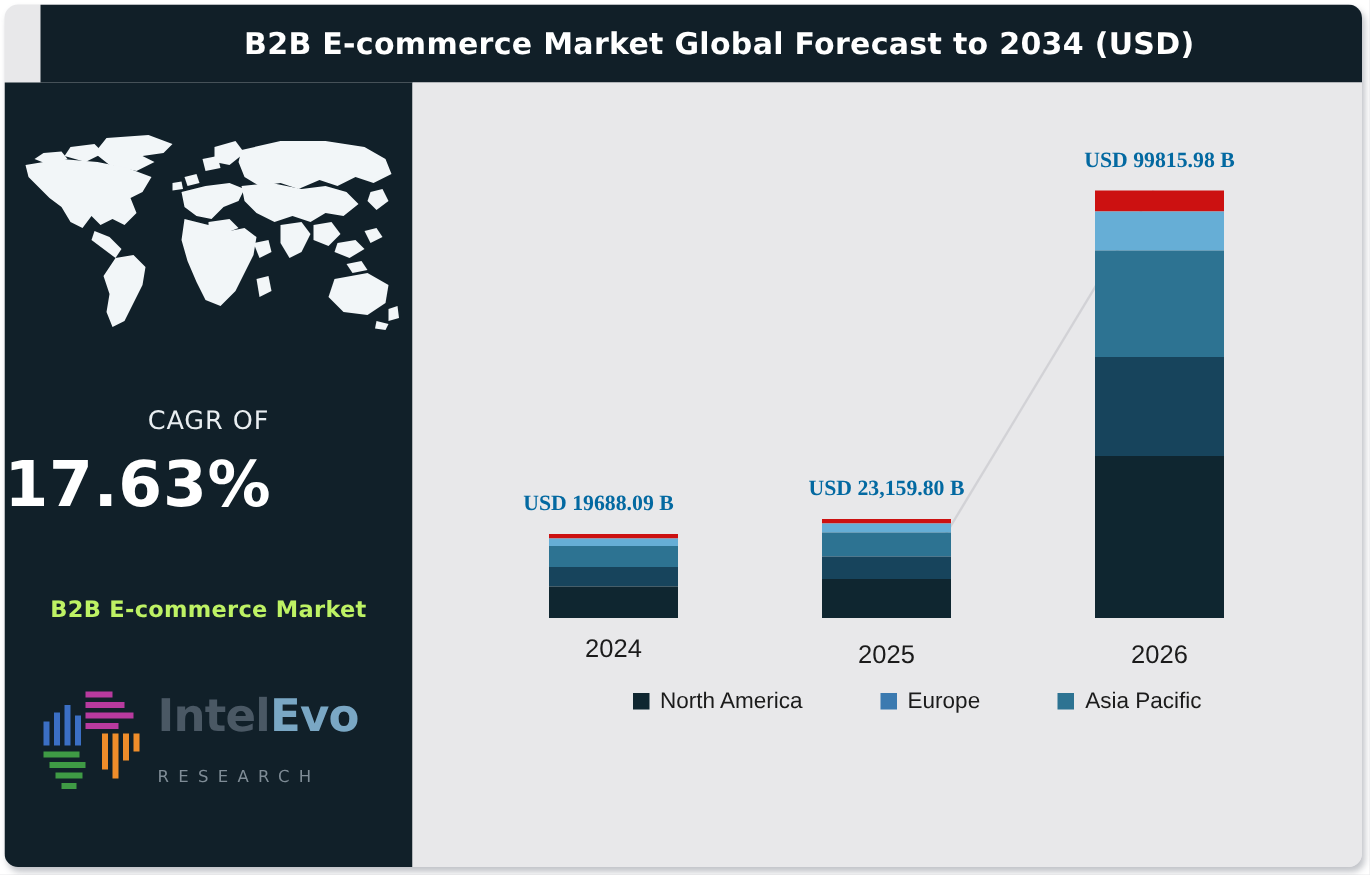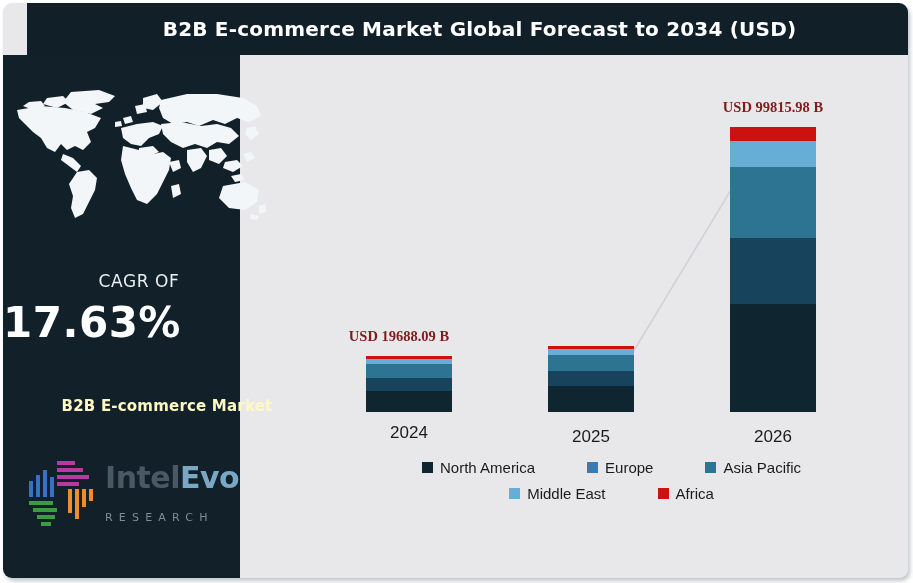--- a/index.html
+++ b/index.html
@@ -20,40 +20,39 @@
     position:absolute;left:0;top:0;width:905px;height:52px;
     background:#111f28;
     display:flex;align-items:center;justify-content:center;margin-left:24px;
   }
   .header-title{
     color:#ffffff;font-size:20px;font-weight:bold;letter-spacing:.2px;
     font-family:"DejaVu Sans", sans-serif;
   }
   
   .side{
-    position:absolute;left:0;top:52px;width:237px;height:523px;
+    position:absolute;left:0;top:52px;width:272px;height:523px;
     background:#112029;
   }
   .map-wrap{position:absolute;left:8px;top:33px;width:256px;height:133px;}
   .map-wrap svg{display:block;width:256px;height:133px;}
   .cagr-of{
     position:absolute;left:0;top:216px;width:272px;text-align:center;
     color:#e9eef1;font-size:17px;letter-spacing:.6px;
     font-family:"DejaVu Sans", sans-serif;
   }
   .cagr-val{
     position:absolute;left:0;top:243px;width:272px;text-align:left;
     color:#ffffff;font-size:42px;font-weight:bold;letter-spacing:.5px;
     font-family:"DejaVu Sans", sans-serif;
   }
   .side-sub{
     position:absolute;left:0;top:342px;width:272px;text-align:center;
-    color:#fef9c3;font-size:15px;font-weight:bold;letter-spacing:.2px;
-    font-family:"DejaVu Sans", sans-serif;
-    margin-left:28px;
+    color:#bef264;font-size:15px;font-weight:bold;letter-spacing:.2px;
+    font-family:"DejaVu Sans", sans-serif;
   }
   
   .logo{position:absolute;left:22px;top:400px;width:236px;height:76px;}
   .logo-mark{position:absolute;left:0;top:2px;width:74px;height:72px;}
   .logo-text{position:absolute;left:80px;top:6px;width:160px;height:66px;}
   .logo-word{
     font-size:30px;font-weight:bold;letter-spacing:-.5px;line-height:34px;
     font-family:"DejaVu Sans", sans-serif;
   }
   .lw-a{color:#4a5864;}
@@ -66,21 +65,21 @@
   .chart{
     position:absolute;left:272px;top:52px;width:633px;height:523px;
     background:#e8e8ea;
   }
   .plot{position:absolute;left:0;top:0;width:633px;height:523px;}
   .connector{position:absolute;left:0;top:0;width:633px;height:523px;pointer-events:none;}
   .bar{position:absolute;width:86px;}
   .seg{width:100%;}
   .bar-label{
     position:absolute;text-align:center;white-space:nowrap;
-    color:#7f1d1d;font-weight:bold;font-size:14.5px;
+    color:#0369a1;font-weight:bold;font-size:14.5px;
     font-family:"Liberation Serif", serif;
   }
   .xlabel{
     position:absolute;text-align:center;width:120px;
     color:#1b1b1b;font-size:17px;
     font-family:"Liberation Sans", sans-serif;
   }
   
   .legend{position:absolute;left:0;top:404px;width:633px;}
   .legend-row{display:flex;justify-content:center;align-items:center;margin-bottom:9px;padding-left:40px;}
@@ -213,20 +212,21 @@
         </div>
         <div class="bar-label" style="left: 39px; top: 273px; width: 170px;">USD 19688.09 B</div>
         <div class="xlabel" style="left: 74px; top: 368px;">2024</div>
         <div class="bar" style="left: 273px; top: 291px; height: 66px;">
           <div class="seg" style="height: 3px; background: rgb(204, 17, 17);"></div>
           <div class="seg" style="height: 6px; background: rgb(102, 174, 214);"></div>
           <div class="seg" style="height: 16px; background: rgb(45, 115, 146);"></div>
           <div class="seg" style="height: 15px; background: rgb(23, 68, 92);"></div>
           <div class="seg" style="height: 26px; background: rgb(15, 38, 48);"></div>
         </div>
+        <div class="bar-label" style="left: 231px; top: 263px; width: 170px;">USD 23,159.80 B</div>
         <div class="xlabel" style="left: 256px; top: 372px;">2025</div>
         <div class="bar" style="left: 455px; top: 72px; height: 285px;">
           <div class="seg" style="height: 14px; background: rgb(204, 17, 17);"></div>
           <div class="seg" style="height: 26px; background: rgb(102, 174, 214);"></div>
           <div class="seg" style="height: 71px; background: rgb(45, 115, 146);"></div>
           <div class="seg" style="height: 66px; background: rgb(23, 68, 92);"></div>
           <div class="seg" style="height: 108px; background: rgb(15, 38, 48);"></div>
         </div>
         <div class="bar-label" style="left: 413px; top: 44px; width: 170px;">USD 99815.98 B</div>
         <div class="xlabel" style="left: 438px; top: 372px;">2026</div>
@@ -239,26 +239,16 @@
           </div>
           <div class="legend-item">
             <span class="swatch" style="background: rgb(59, 122, 176);"></span>
             <span class="legend-label">Europe</span>
           </div>
           <div class="legend-item">
             <span class="swatch" style="background: rgb(45, 115, 146);"></span>
             <span class="legend-label">Asia Pacific</span>
           </div>
         </div>
-        <div class="legend-row">
-          <div class="legend-item">
-            <span class="swatch" style="background: rgb(102, 174, 214);"></span>
-            <span class="legend-label">Middle East</span>
-          </div>
-          <div class="legend-item">
-            <span class="swatch" style="background: rgb(204, 17, 17);"></span>
-            <span class="legend-label">Africa</span>
-          </div>
-        </div>
       </div>
   </div>
 
 </div>
 
 </body></html>

